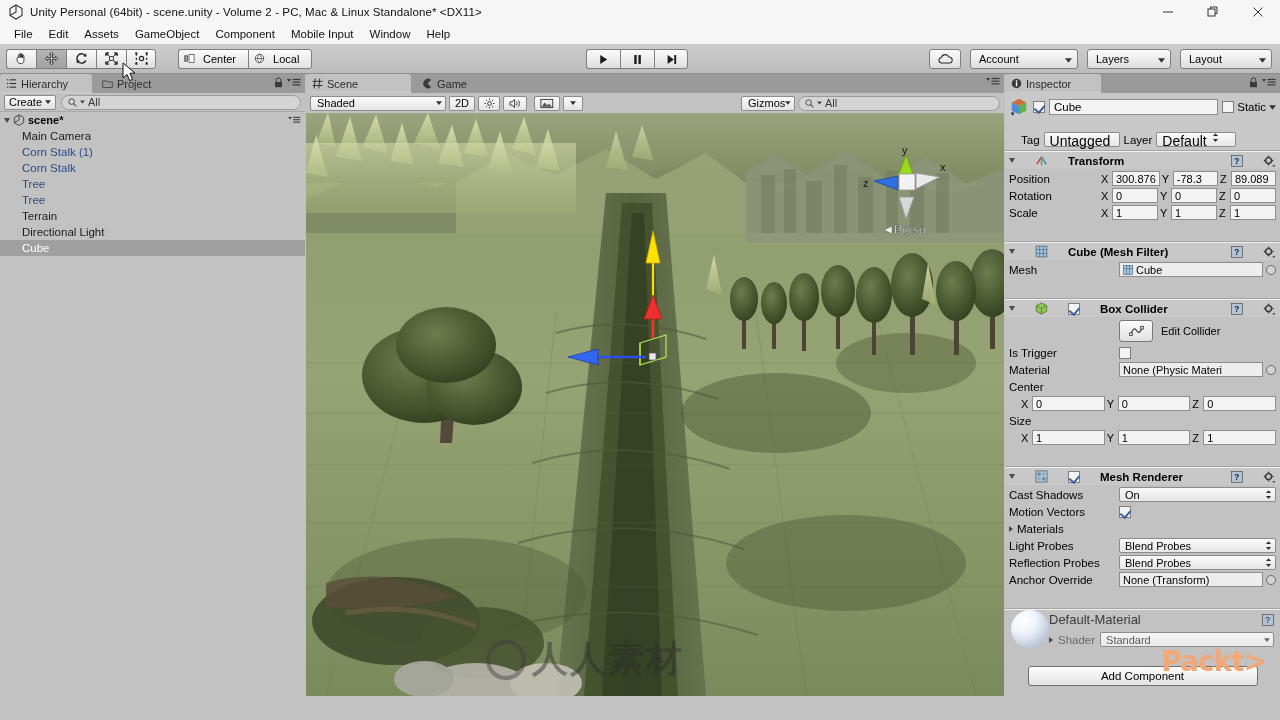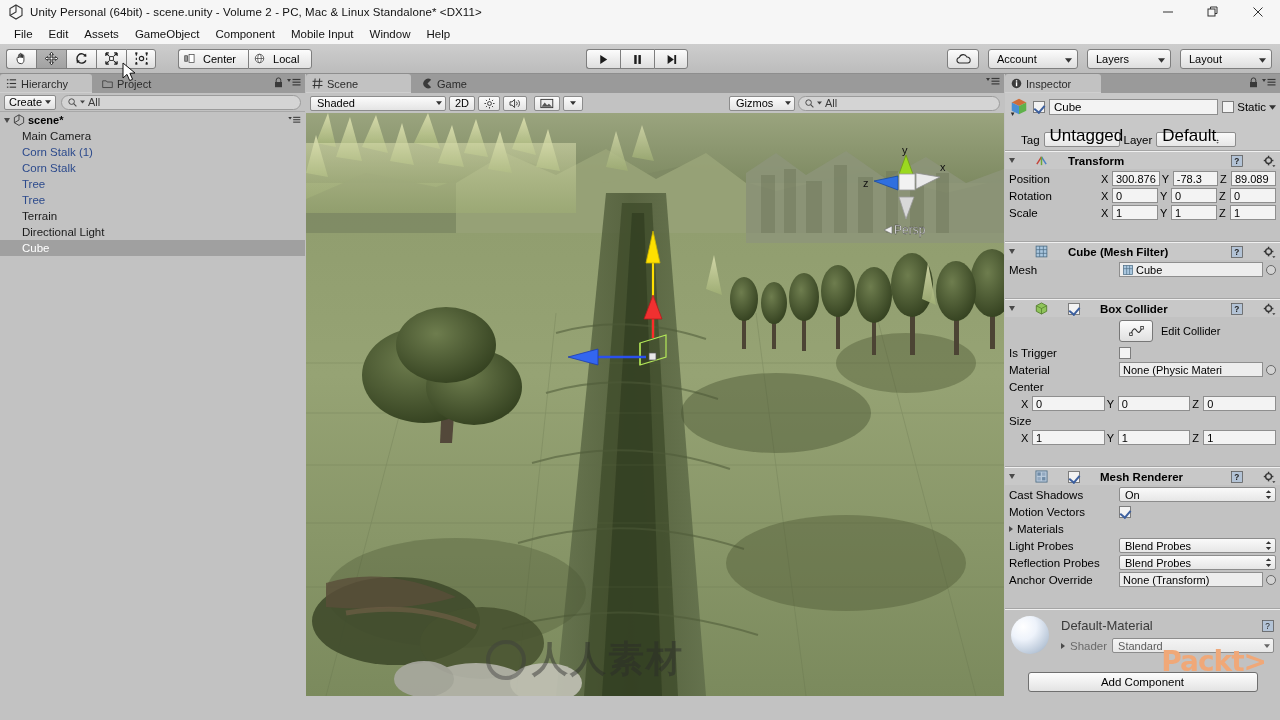--- a/index.html
+++ b/index.html
@@ -153,22 +153,22 @@
   .cube-icon { width:20px; height:20px; }
   .name-field {
     flex:1; height:16px; background:#f3f3f3; border:1px solid #8e8e8e;
     font-size:11.5px; padding:0 4px; display:flex; align-items:center;
   }
   .static-box { display:flex; align-items:center; gap:3px; font-size:11.5px; }
   .taglayer { display:flex; align-items:center; gap:4px; margin-top:15px; padding-left:12px; }
   .tl-label { font-size:11.5px; }
   .mini-drop {
     height:15px; background:linear-gradient(#fafafa,#e6e6e6); border:1px solid #8c8c8c;
-    border-radius:2px; display:flex; align-items:flex-end; justify-content:space-between;
-    padding:0 16px 0 5px; font-size:17px;
+    border-radius:2px; display:flex; align-items:flex-start; justify-content:space-between;
+    padding:0 16px 0 5px; font-size:14px;
   }
   .component {
     border-top:1px solid #f0f0f0; border-bottom:1px solid #a5a5a5;
     background:#c2c2c2;
   }
   .comp-header {
     height:17px; display:flex; align-items:center; gap:20px; padding:0 4px;
     background:#c8c8c8; font-weight:bold; font-size:11.5px;
   }
   .comp-header .spacer { flex:1; }
@@ -200,22 +200,22 @@
     border:solid #3c5f9e; border-width:0 2px 2px 0; transform:rotate(40deg);
   }
   .circ-btn { width:10px; height:10px; border:1px solid #6a6a6a; border-radius:50%;
               background:#d3d3d3; flex-shrink:0; margin-left:3px; }
   .edit-collider {
     width:34px; height:22px; background:linear-gradient(#fcfcfc,#e0e0e0);
     border:1px solid #777; border-radius:3px; display:flex;
     align-items:center; justify-content:center;
   }
   .matpreview {
-    background:#c2c2c2; border-top:1px solid #f0f0f0; padding:6px 6px 4px 6px;
-    display:flex; gap:12px; align-items:flex-start;
+    background:#c2c2c2; border-top:1px solid #f0f0f0; padding:0 6px 4px 6px;
+    display:flex; gap:0; align-items:flex-start;
   }
   .matsphere {
     width:38px; height:38px; border-radius:50%;
     background:radial-gradient(circle at 32% 28%, #ffffff 0%, #eef3fb 35%, #b9c7d8 75%, #8d9cae 100%);
     flex-shrink:0;
   }
   .add-comp-wrap { padding:14px 0 0 0; display:flex; justify-content:center;
                    background:#c2c2c2; }
   .add-comp {
     width:230px; height:20px; background:linear-gradient(#fdfdfd,#e3e3e3);
@@ -360,21 +360,21 @@
         </svg>
       </div>
     </div>
 
     <div class="right-group">
       <div class="cloud-btn">
         <svg width="17" height="12" viewBox="0 0 18 12">
           <path d="M4.4 10.2 A3 3 0 0 1 4.7 4.3 A4.2 4.2 0 0 1 12.6 4 A2.9 2.9 0 0 1 13.3 10.2 Z" fill="none" stroke="#2b2b2b" stroke-width="1.1" stroke-linejoin="round"></path>
         </svg>
       </div>
-      <div class="popup-btn" style="width:90px">
+      <div class="popup-btn" style="width:108px">
         <span>Account</span>
         <span class="tri-dn">
           <svg width="7" height="5" viewBox="0 0 8 5">
               <path d="M0 0 L8 0 L4 5 Z" fill="#333"></path>
             </svg>
         </span>
       </div>
       <div class="popup-btn" style="width:84px">
         <span>Layers</span>
         <span>
@@ -555,21 +555,21 @@
           <rect x="0.8" y="1.5" width="13" height="9" fill="#ededed" stroke="#333" stroke-width="1"></rect>
           <path d="M1.5 9.5 L5 5 L7.6 8 L9.6 6.2 L13 9.5 Z" fill="#555"></path>
         </svg>
       </div>
       <div class="sc-btn" style="width:14px;padding:0;">
         <svg width="6" height="4" viewBox="0 0 8 5">
             <path d="M0 0 L8 0 L4 5 Z" fill="#333"></path>
           </svg>
       </div>
       <div style="flex:1"></div>
-      <div class="sc-drop" style="width:66px;">
+      <div class="sc-drop" style="width:54px;">
         <span>Gizmos</span>
         <svg width="6" height="4" viewBox="0 0 8 5">
             <path d="M0 0 L8 0 L4 5 Z" fill="#333"></path>
           </svg>
       </div>
       <div class="sc-search" style="width:202px;">
         <svg width="9" height="9" viewBox="0 0 10 10">
           <circle cx="4" cy="4" r="3.1" fill="none" stroke="#4a4a4a" stroke-width="1.1"></circle>
           <line x1="6.3" y1="6.3" x2="9.3" y2="9.3" stroke="#4a4a4a" stroke-width="1.2"></line>
         </svg>

